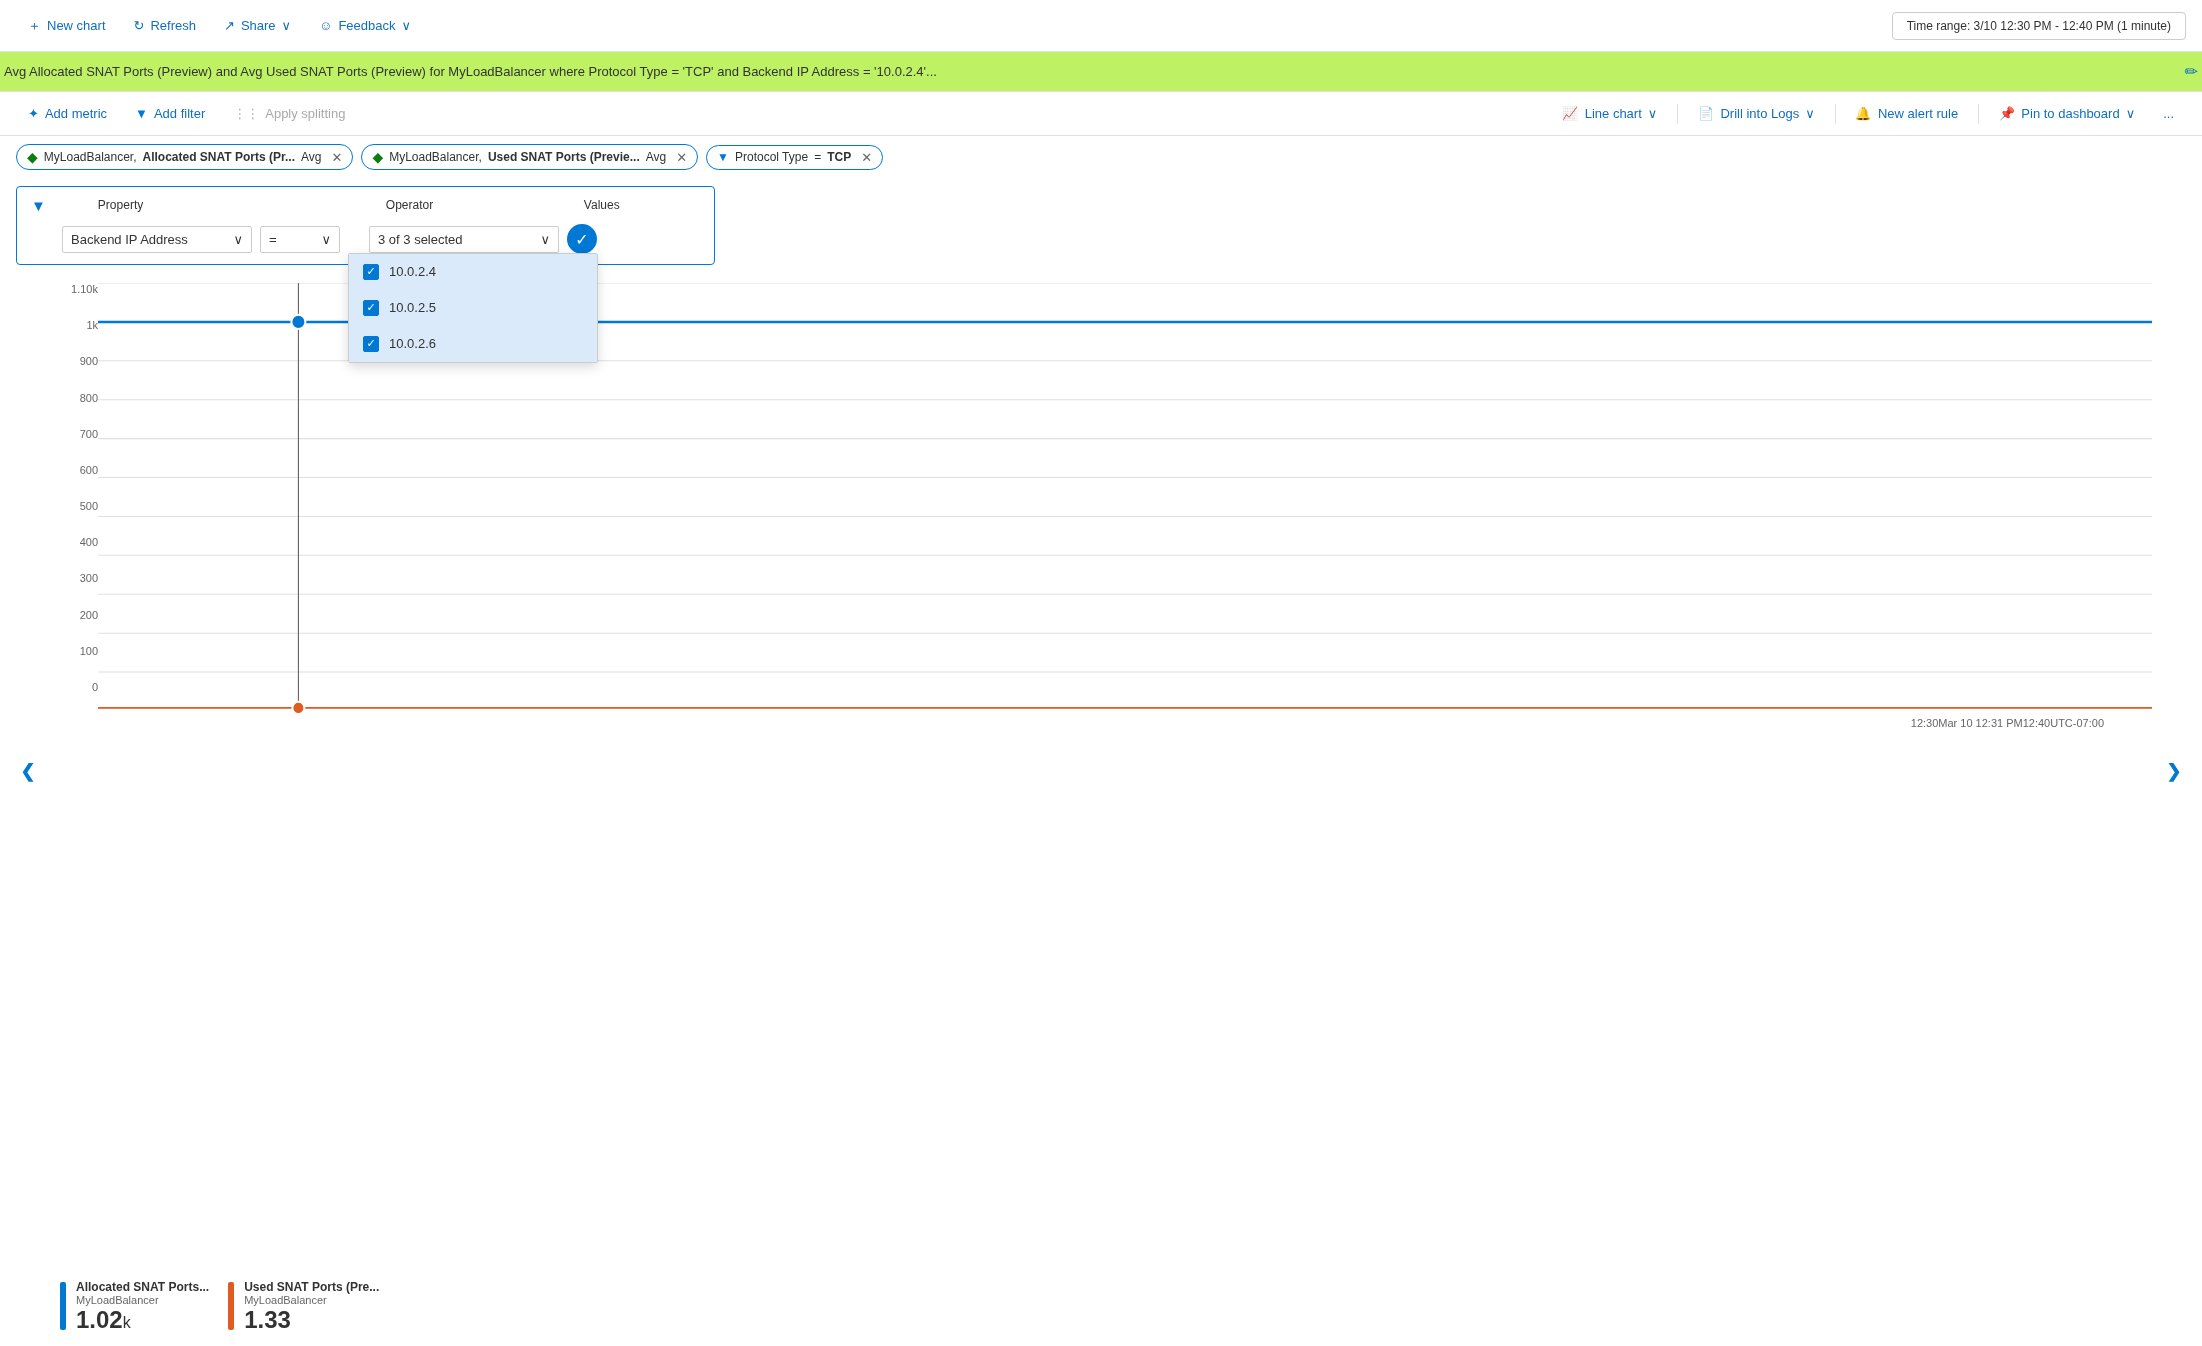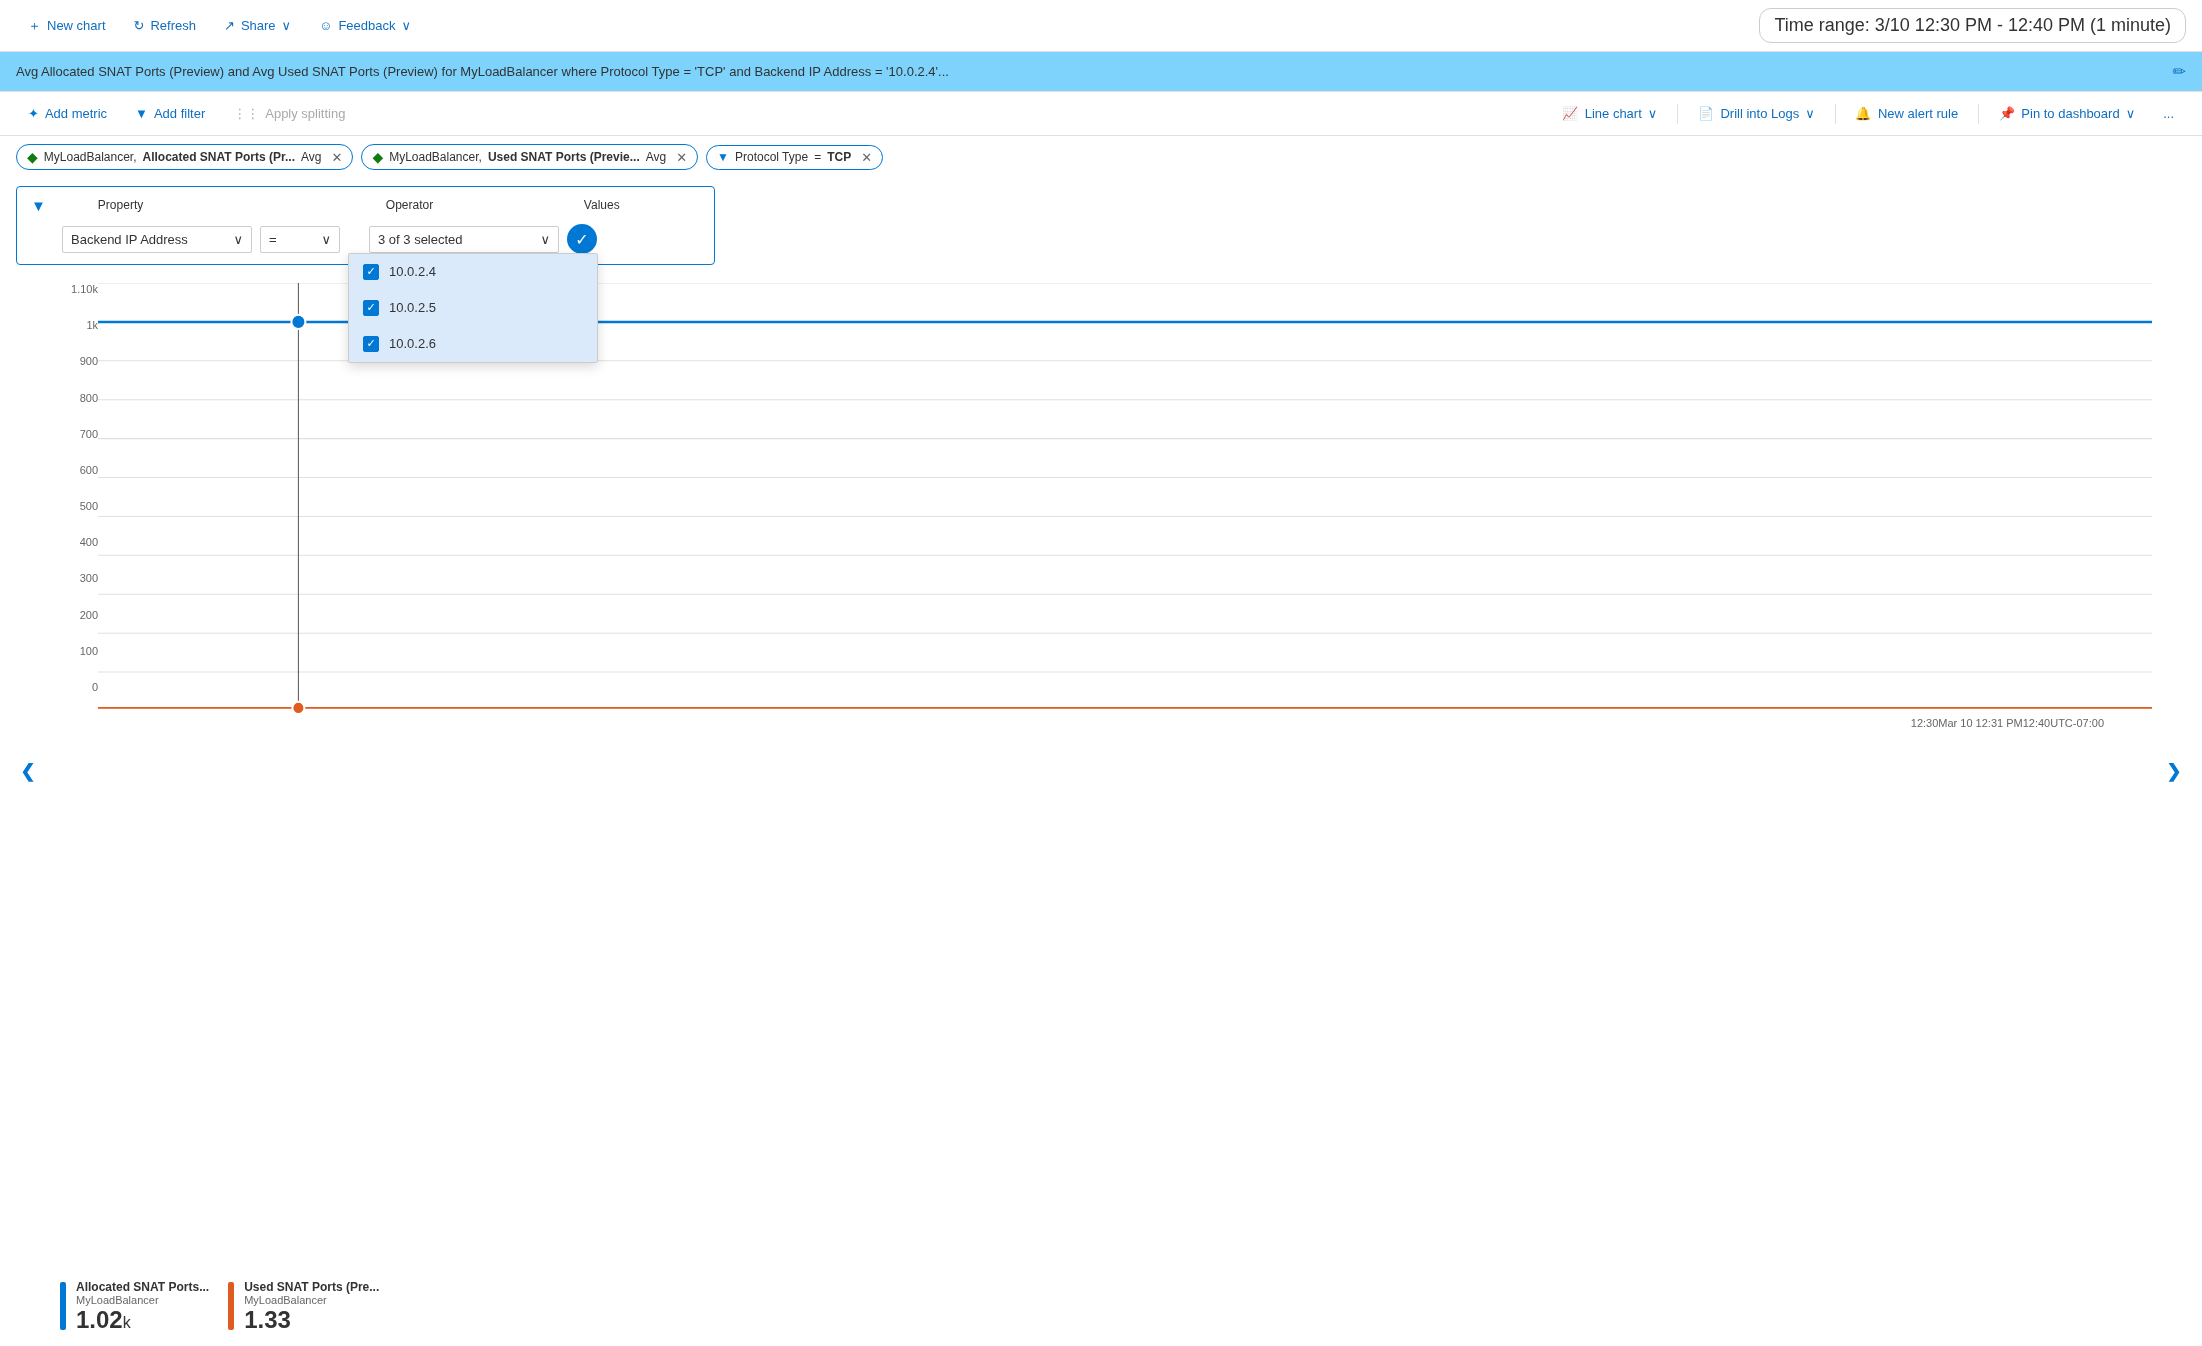--- a/index.html
+++ b/index.html
@@ -11,28 +11,28 @@
       border-bottom: 1px solid #e0e0e0; gap: 4px;
     }
     .top-toolbar-left { display: flex; align-items: center; gap: 4px; flex: 1; }
     .toolbar-btn {
       display: flex; align-items: center; gap: 6px; padding: 6px 12px;
       border: none; background: transparent; cursor: pointer; color: #106ebe; font-size: 13px;
       border-radius: 2px; white-space: nowrap;
     }
     .time-range-btn {
       display: flex; align-items: center; gap: 6px; padding: 6px 14px;
-      border: 1px solid #ccc; background: #fff; cursor: pointer; color: #333; font-size: 18px;
-      border-radius: 12px; margin-left: auto;
+      border: 1px solid #ccc; background: #fff; cursor: pointer; color: #333; font-size: 12px;
+      border-radius: 4px; margin-left: auto;
     }
 
     
     .title-bar {
-      display: flex; align-items: center; padding: 10px 16px; border-bottom: 1px solid #e0e0e0;
-      background: #7dd3fc; gap: 8px;
+      display: flex; align-items: center; padding: 10px 4px; border-bottom: 1px solid #e0e0e0;
+      background: #bef264; gap: 8px;
     }
     .title-text { font-size: 13px; color: #333; flex: 1; }
     .edit-icon { color: #106ebe; cursor: pointer; font-size: 16px; }
 
     
     .secondary-toolbar {
       display: flex; align-items: center; padding: 8px 16px; border-bottom: 1px solid #e0e0e0;
       gap: 4px; background: #fff;
     }
     .secondary-btn {

